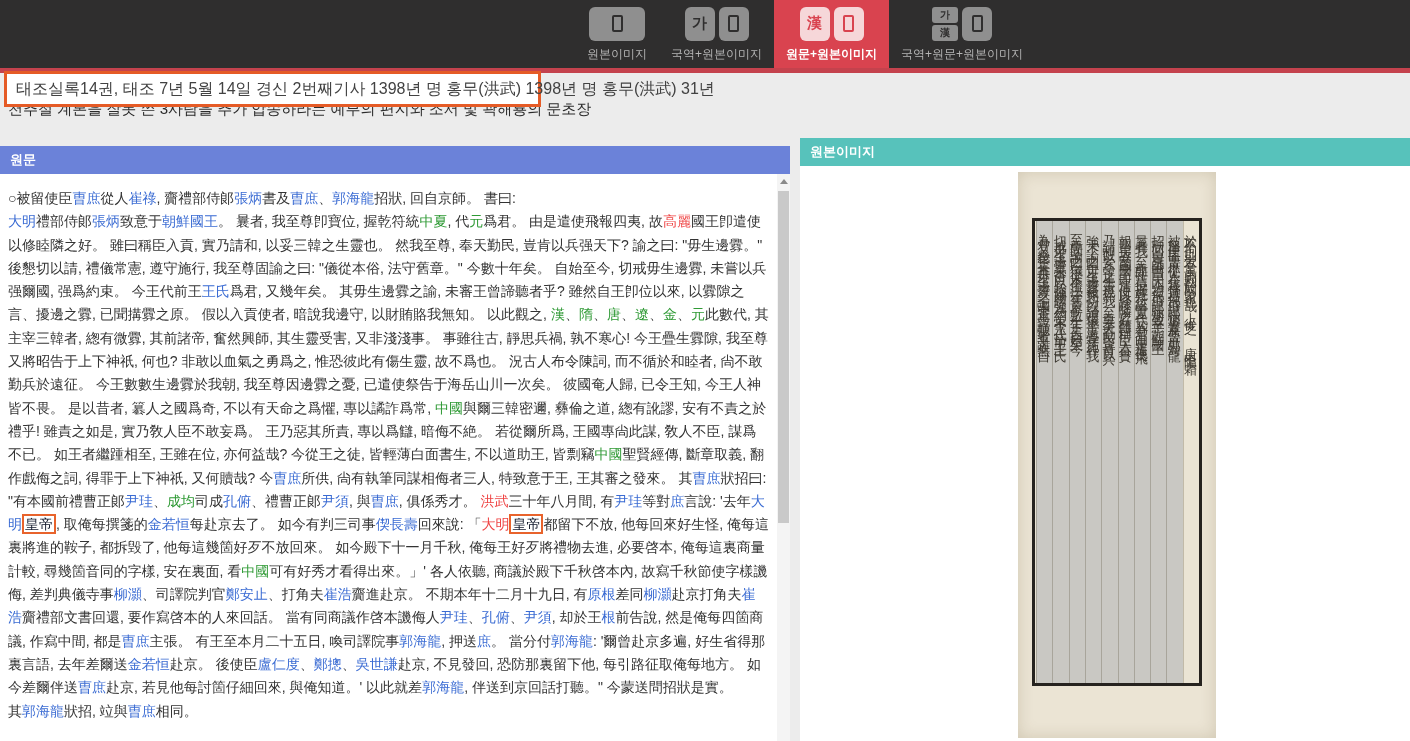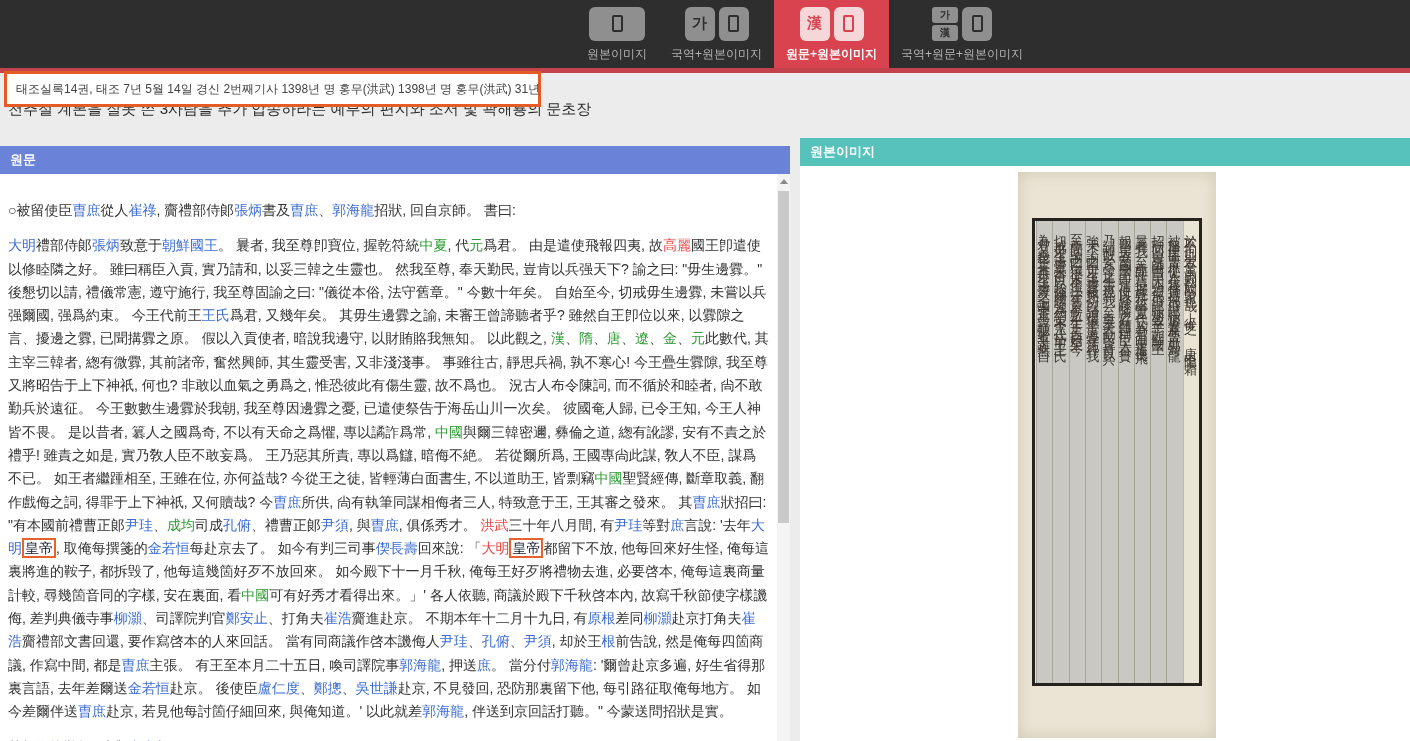--- a/index.html
+++ b/index.html
@@ -23,31 +23,31 @@
   .stack .mini { width:26px; height:16px; border-radius:3px; background:#8f8f8f; color:#2f2e2e; font-size:10px; font-weight:bold;
                  display:flex; align-items:center; justify-content:center; }
   .mode-label { margin-top:4px; font-size:12px; color:#b5b5b5; white-space:nowrap; }
   .mode-btn.active .mode-label { color:#ffffff; font-weight:bold; }
   .red-strip { position:absolute; left:0; top:68px; width:1410px; height:5px; background:#c4424d; }
 
   
   .article-title { position:absolute; left:8px; top:100px; width:1000px; font-size:15px; font-weight:normal; color:#2b2b2b; z-index:1; }
   .record-box { position:absolute; left:4px; top:71px; width:537px; height:36px; background:#ffffff; border:3px solid #e55b26;
                 display:flex; align-items:center; padding:0 9px; z-index:2; }
-  .record-text { font-size:12px; color:#424242; white-space:nowrap; }
+  .record-text { font-size:16px; color:#424242; white-space:nowrap; }
 
   
   .panel-header { height:28px; display:flex; align-items:center; padding-left:10px; font-size:13px; font-weight:bold; color:#ffffff; }
   .left-panel { position:absolute; left:0; top:146px; width:790px; height:603px; background:#ffffff; }
   .left-panel .panel-header { background:#6b82d9; }
   .right-panel { position:absolute; left:800px; top:138px; width:610px; height:603px; background:#ffffff; }
   .right-panel .panel-header { background:#57c2bb; }
 
   .left-body { position:absolute; left:0; top:28px; right:13px; bottom:0; padding:13px 8px 0 8px; overflow:hidden; }
-  .para { font-size:14px; line-height:23.3px; color:#333333; text-align:left; word-break:break-all;margin-top:12px; }
+  .para { font-size:14px; line-height:23.3px; color:#333333; text-align:left; word-break:break-all; }
   .seg-k { color:#333333; }
   .seg-b { color:#3a6bd3; cursor:pointer; }
   .seg-g { color:#2f9a35; cursor:pointer; }
   .seg-r { color:#ef4444; cursor:pointer; }
   .seg-x { color:#0f172a; border:2px solid #e8632c; padding:0 1px; }
   .dotted-sep { border-top:1px dotted #b0b0b0; margin:22px 2px 0 0; height:0; }
 
   
   .scrollbar { position:absolute; right:0; top:28px; bottom:0; width:13px; background:#f4f4f4; }
   .sb-up { height:14px; display:flex; align-items:center; justify-content:center; cursor:pointer; }

